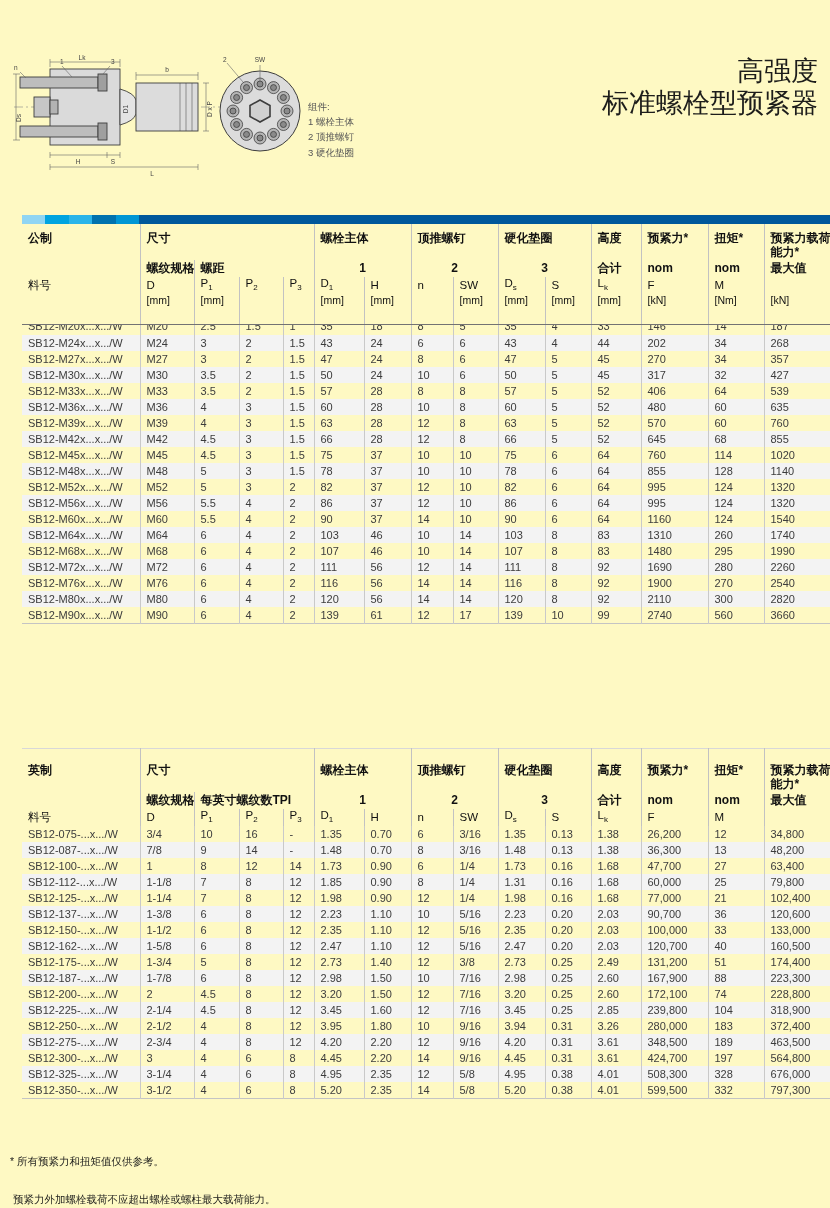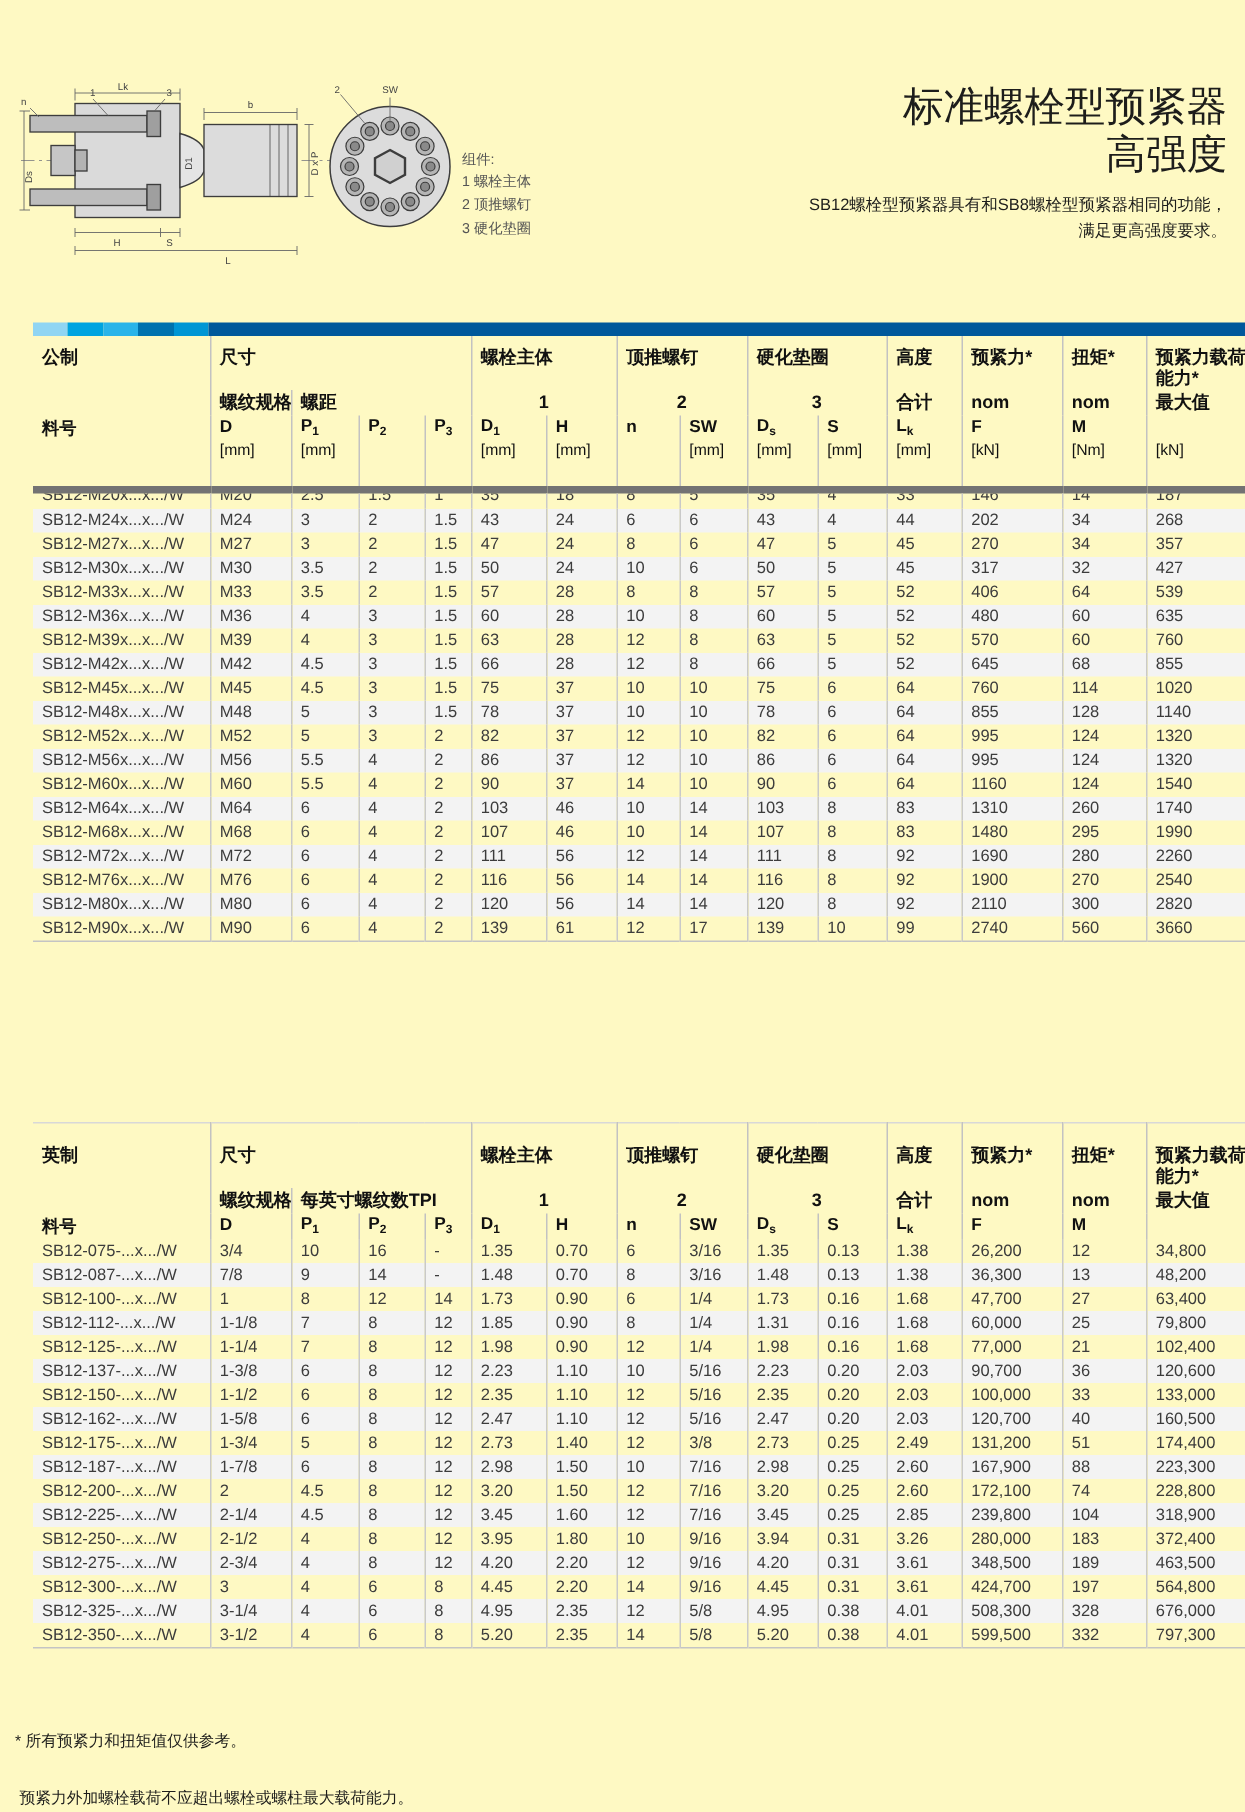--- a/index.html
+++ b/index.html
@@ -24,22 +24,22 @@
   #imperial-section { top:748px; }
   .accentbar { display:flex; height:9px; width:814px; }
   .accentbar span { display:block; height:100%; }
   table { border-collapse:collapse; table-layout:fixed; width:814px; border-bottom:1px solid #c4c4c4; }
   #imperial-table { border-top:1px solid #d8d8d8; }
   th,td { font-weight:normal; text-align:left; padding:0 0 0 6px; overflow:hidden; white-space:nowrap; }
   thead th { color:#111; }
   .hA th { font-size:12px; font-weight:bold; vertical-align:top; padding-top:8px; height:27px; line-height:1.15; }
   #imperial-section .hA th { padding-top:15px; height:34px; }
   .hB th { font-size:12px;  font-weight:bold; height:17px; }
-  .hC th { font-size:11.5px;font-weight:bold; height:17px; }
-  .hD th { font-size:10.5px;font-weight:normal; height:16px; padding-bottom:18px; border-bottom:5px solid #737373; }
+  .hC th { font-size:11.5px;font-weight:normal; height:17px; }
+  .hD th { font-size:10.5px;font-weight:normal; height:16px; padding-bottom:18px; border-bottom:1px solid #737373; }
   .hC sub { font-size:8px; }
   .num { text-align:center; padding-left:0; }
   .bl { border-left:1px solid #c2c2c2; }
   tbody td { font-size:11px; height:16px; line-height:16px; color:#3c3c3c; border-left:1px solid #c9c9c9; }
   tbody td:first-child { border-left:none; }
   tbody tr:nth-child(even) { background:var(--stripe,#f3f3f3); }
   
   .cliprow td { height:10px; }
   .cliprow .cw { display:block; height:10px; overflow:hidden; }
   .cliprow .ci { display:block; margin-top:-7px; }
@@ -145,23 +145,22 @@
     </svg>
     <div class="legend">
       <div>组件:</div>
       <div>1 螺栓主体</div>
       <div>2 顶推螺钉</div>
       <div>3 硬化垫圈</div>
     </div>
   </div>
 
   <div class="titleblock">
+    <div class="subtitle">高强度</div>
     <div class="subtitle">标准螺栓型预紧器</div>
-    <div class="subtitle">高强度</div>
-    <p class="desc"><span>SB12螺栓型预紧器具有和SB8螺栓型预紧器相同的功能，</span><br><span>满足更高强度要求。</span></p>
   </div>
 
   <section class="tbl-section" id="metric-section">
     <div class="accentbar" id="accent-bar">
         <span style="width: 23px; background: rgb(144, 213, 243);"></span>
         <span style="width: 24px; background: rgb(0, 164, 224);"></span>
         <span style="width: 23px; background: rgb(42, 180, 233);"></span>
         <span style="width: 24px; background: rgb(0, 114, 174);"></span>
         <span style="width: 23px; background: rgb(0, 150, 212);"></span>
         <span style="width: 697px; background: rgb(0, 88, 155);"></span>

